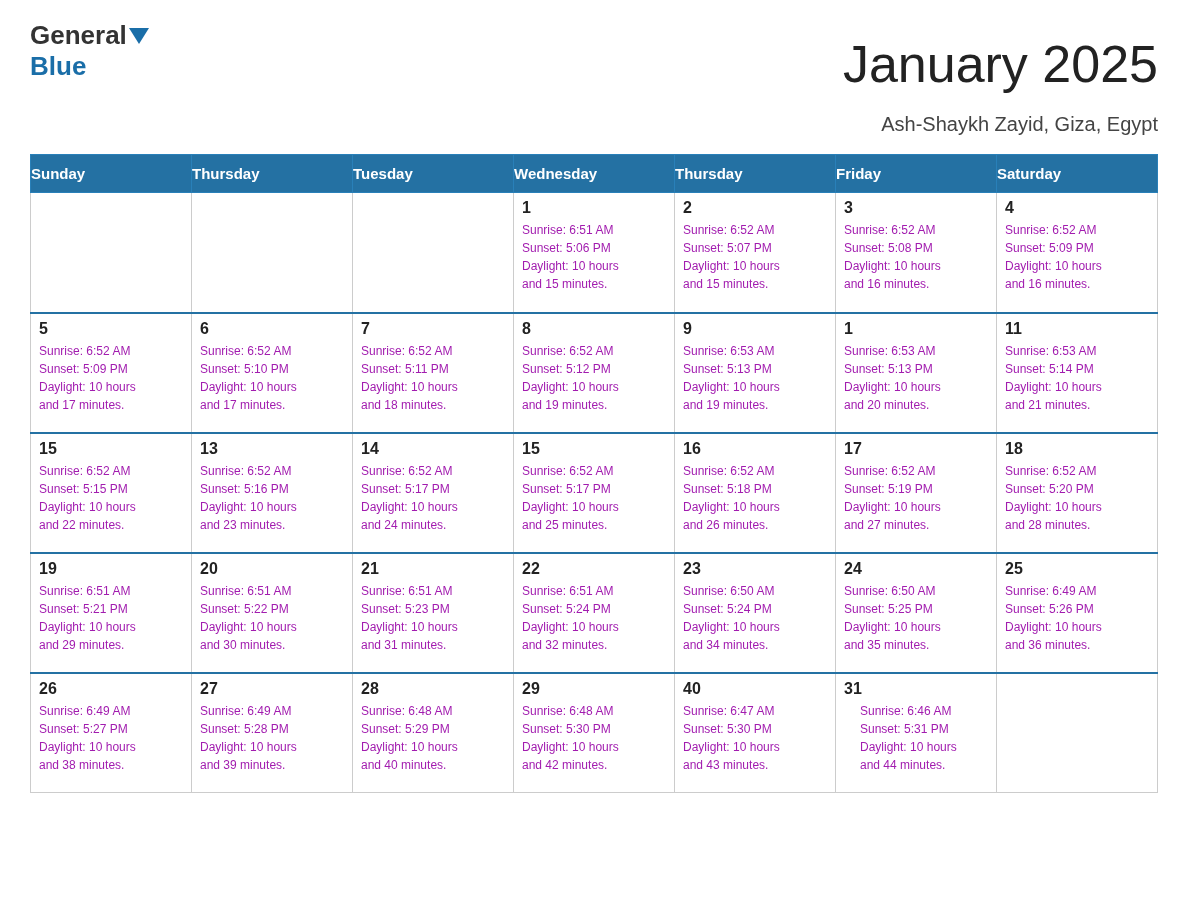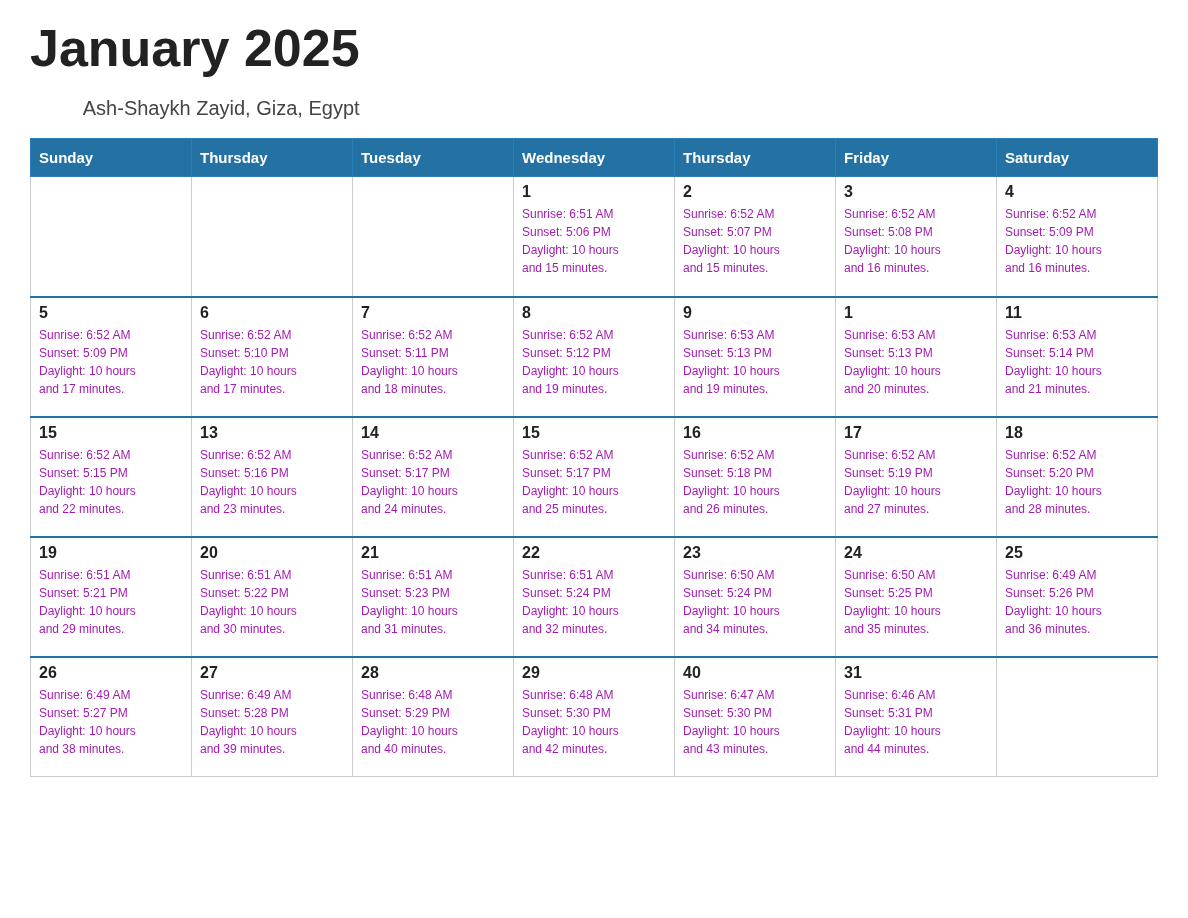--- a/index.html
+++ b/index.html
@@ -40,38 +40,39 @@
     .logo-blue {
       color: #1a6ea8;
       font-size: 26px;
       font-weight: bold;
     }
     .title-block {
       text-align: right;
     }
     .month-title {
       font-size: 52px;
-      font-weight: bold;
+      font-weight: normal;
       color: #222;
       line-height: 1.1;
+      margin-top: 16px;
     }
     .location {
       font-size: 20px;
       color: #444;
       margin-top: 20px;
     }
     .calendar {
       width: 100%;
       border-collapse: collapse;
       border: 1px solid #2980b9;
     }
     .calendar th {
       background-color: #2471a3;
       color: #fff;
-      padding: 10px 8px;
+      padding: 10px 0;
       font-size: 15px;
       font-weight: bold;
       text-align: left;
       border: 1px solid #2980b9;
     }
     .calendar td {
       vertical-align: top;
       padding: 6px 8px;
       border: 1px solid #ccc;
       width: 14.28%;
@@ -93,20 +94,27 @@
       background: #fff;
     }
     .week-row td {
       border-top: 2px solid #2471a3;
     }
   </style>
 </head>
 <body>
 
 <div class="header">
+  <div class="logo">
+    <div class="logo-text">
+      <span class="logo-general">General</span>
+      <span class="logo-triangle"></span>
+    </div>
+    <span class="logo-blue">Blue</span>
+  </div>
   <div class="title-block">
     <div class="month-title">January 2025</div>
     <div class="location">Ash-Shaykh Zayid, Giza, Egypt</div>
   </div>
 </div>
 
 <table class="calendar">
   <thead>
     <tr>
     <th>Sunday</th>
@@ -336,21 +344,21 @@
         </td>
         <td>
           <div class="day-number">40</div>
           <div class="day-info" style="white-space: pre-line;">Sunrise: 6:47 AM
 Sunset: 5:30 PM
 Daylight: 10 hours
 and 43 minutes.</div>
         </td>
         <td>
           <div class="day-number">31</div>
-          <div class="day-info" style="white-space: pre-line;">Sunrise: 6:46 AM
+          <div class="day-info" style="white-space: pre-line; margin-left: 16px;">Sunrise: 6:46 AM
 Sunset: 5:31 PM
 Daylight: 10 hours
 and 44 minutes.</div>
         </td>
         <td class="empty-cell"></td>
       </tr>
     </tbody>
 </table>
 
 </body></html>

